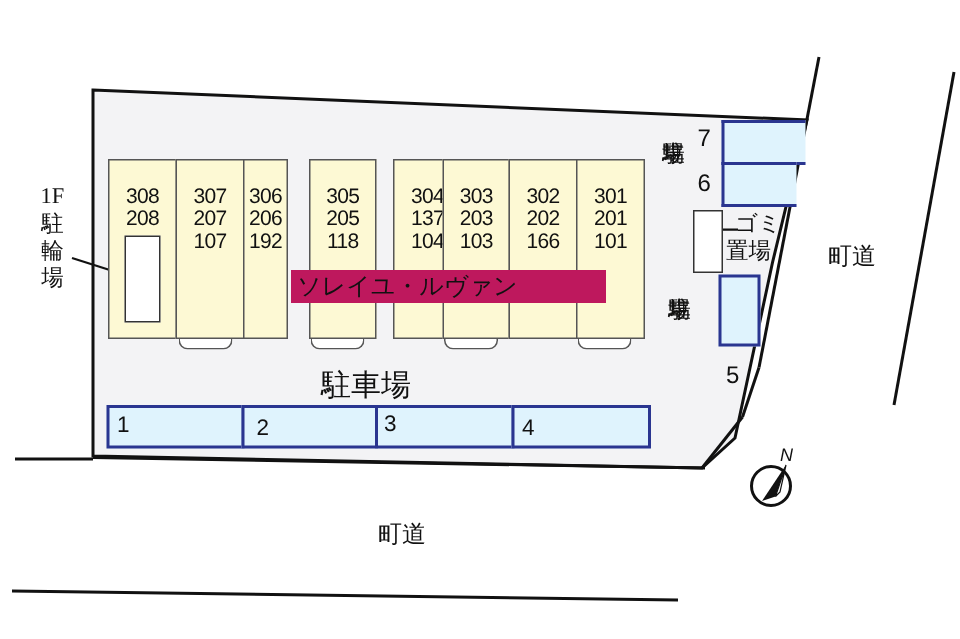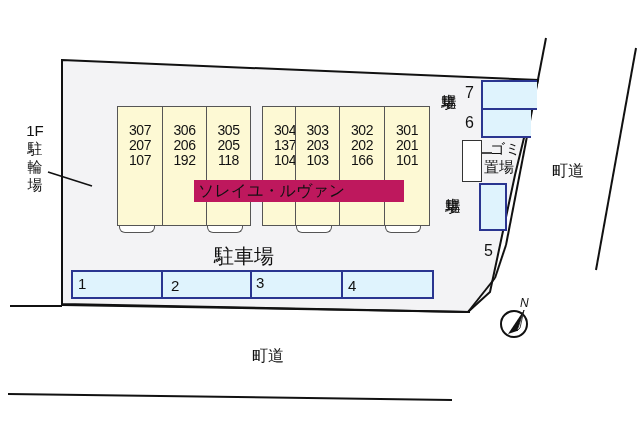--- a/index.html
+++ b/index.html
@@ -36,28 +36,35 @@
     <line x1="506" y1="245" x2="495" y2="278" stroke="#111" stroke-width="2"></line>
     <line x1="495" y1="278" x2="468" y2="312" stroke="#111" stroke-width="2"></line>
 
     <line x1="636" y1="48" x2="596" y2="270" stroke="#111" stroke-width="2"></line>
 
     <line x1="48" y1="172" x2="92" y2="186" stroke="#111" stroke-width="1.5"></line>
 
     <line x1="470" y1="153" x2="492" y2="153" stroke="#111" stroke-width="1.5"></line>
   </svg>
 
+  <div class="unit" style="left:72px;width:46px">
+    <div class="unit-nums">
+      <div>308</div>
+      <div>208</div>
+    </div>
+    <div class="abs" style="left:10px;top:50px;width:22px;height:56px;background:#fff;border:1px solid #333;"></div>
+  </div>
   <div class="unit" style="left:117px;width:46px">
     <div class="unit-nums">
       <div>307</div>
       <div>207</div>
       <div>107</div>
     </div>
   </div>
-  <div class="unit" style="left:162px;width:45px">
+  <div class="unit" style="left:162px;width:30px">
     <div class="unit-nums">
       <div>306</div>
       <div>206</div>
       <div>192</div>
     </div>
   </div>
   <div class="unit" style="left:206px;width:45px">
     <div class="unit-nums">
       <div>305</div>
       <div>205</div>
@@ -94,21 +101,21 @@
   </div>
 
   <div class="bay" style="left:119px"></div>
   <div class="bay" style="left:207px"></div>
   <div class="bay" style="left:296px"></div>
   <div class="bay" style="left:385px"></div>
 
   <div class="abs" style="left:194px;top:180px;width:210px;height:22px;background:#be185d;font-size:16px;line-height:22px;padding-left:4px;box-sizing:border-box;">ソレイユ・ルヴァン</div>
 
   <div class="abs" style="left:22px;top:122px;width:26px;text-align:center;font-size:15px;line-height:18px;">
-    <div style="font-family:Liberation Sans, sans-serif">1F</div>
+    <div style="font-family:Liberation Serif, serif">1F</div>
     <div>駐</div>
     <div>輪</div>
     <div>場</div>
   </div>
 
   <div class="label-jp" style="left:214px;top:248px;font-size:20px;">駐車場</div>
   <div class="park" style="left:71px;top:270px;width:92px;height:29px;padding:3px 5px;">1</div>
   <div class="park" style="left:161px;top:270px;width:91px;height:29px;padding:5px 8px;">2</div>
   <div class="park" style="left:250px;top:270px;width:93px;height:29px;padding:2px 4px;">3</div>
   <div class="park" style="left:341px;top:270px;width:93px;height:29px;padding:5px 5px;">4</div>

